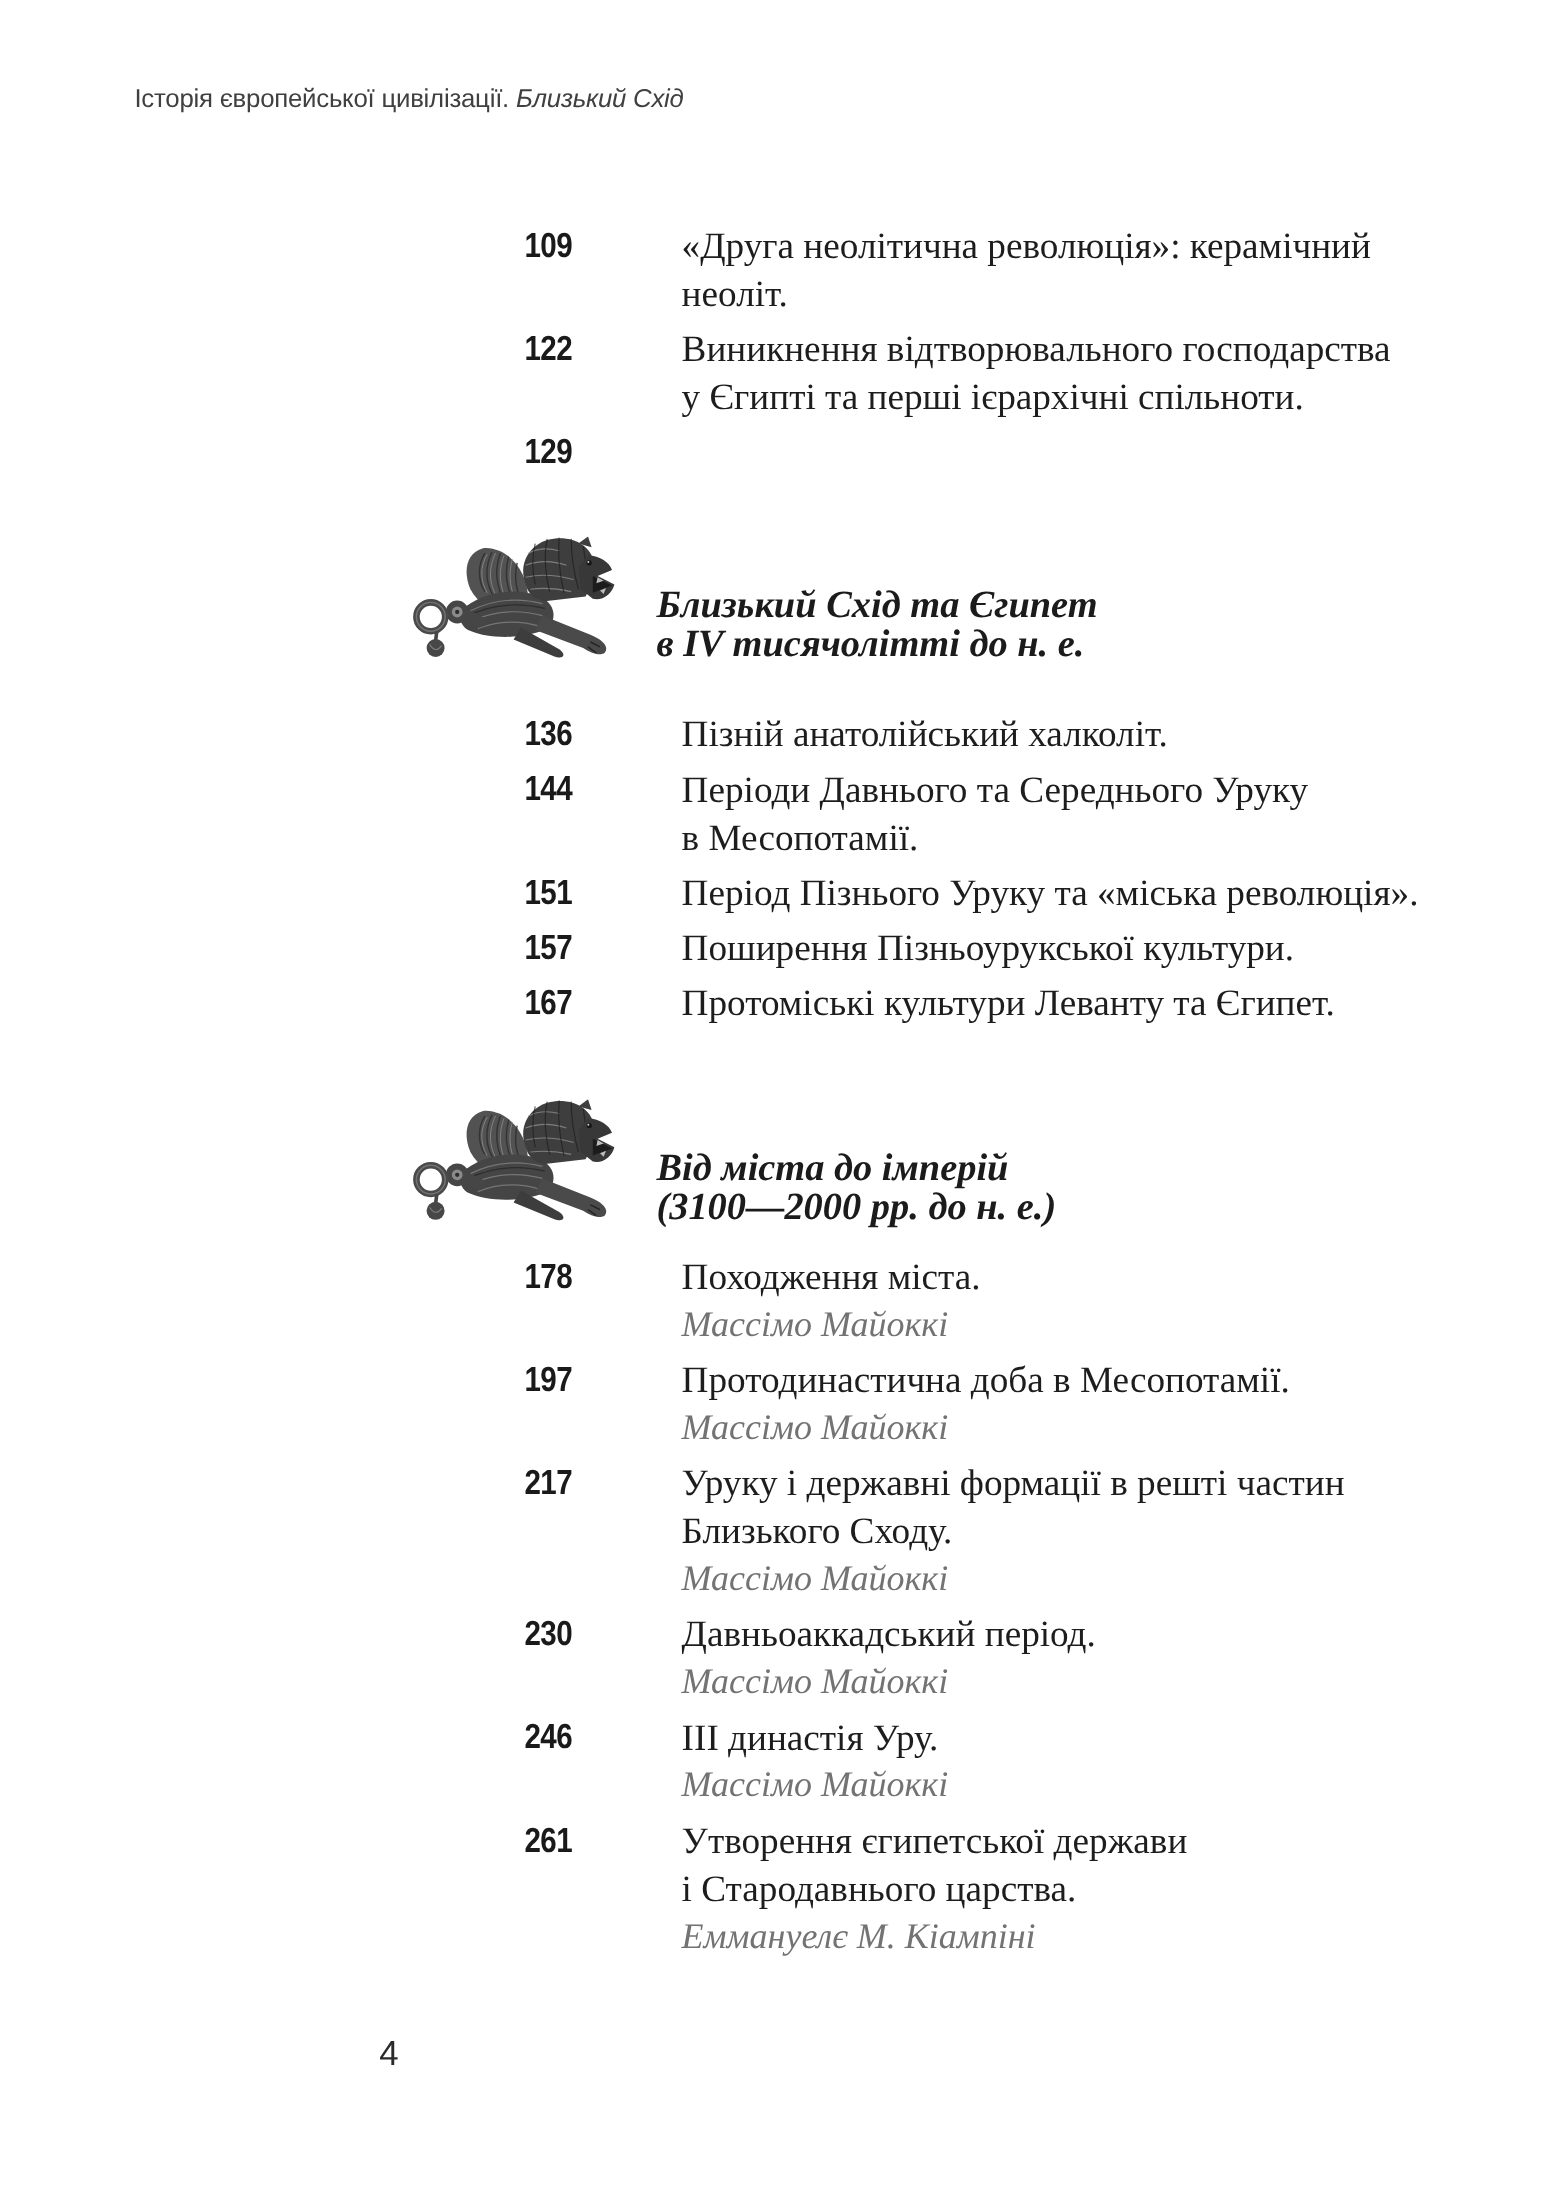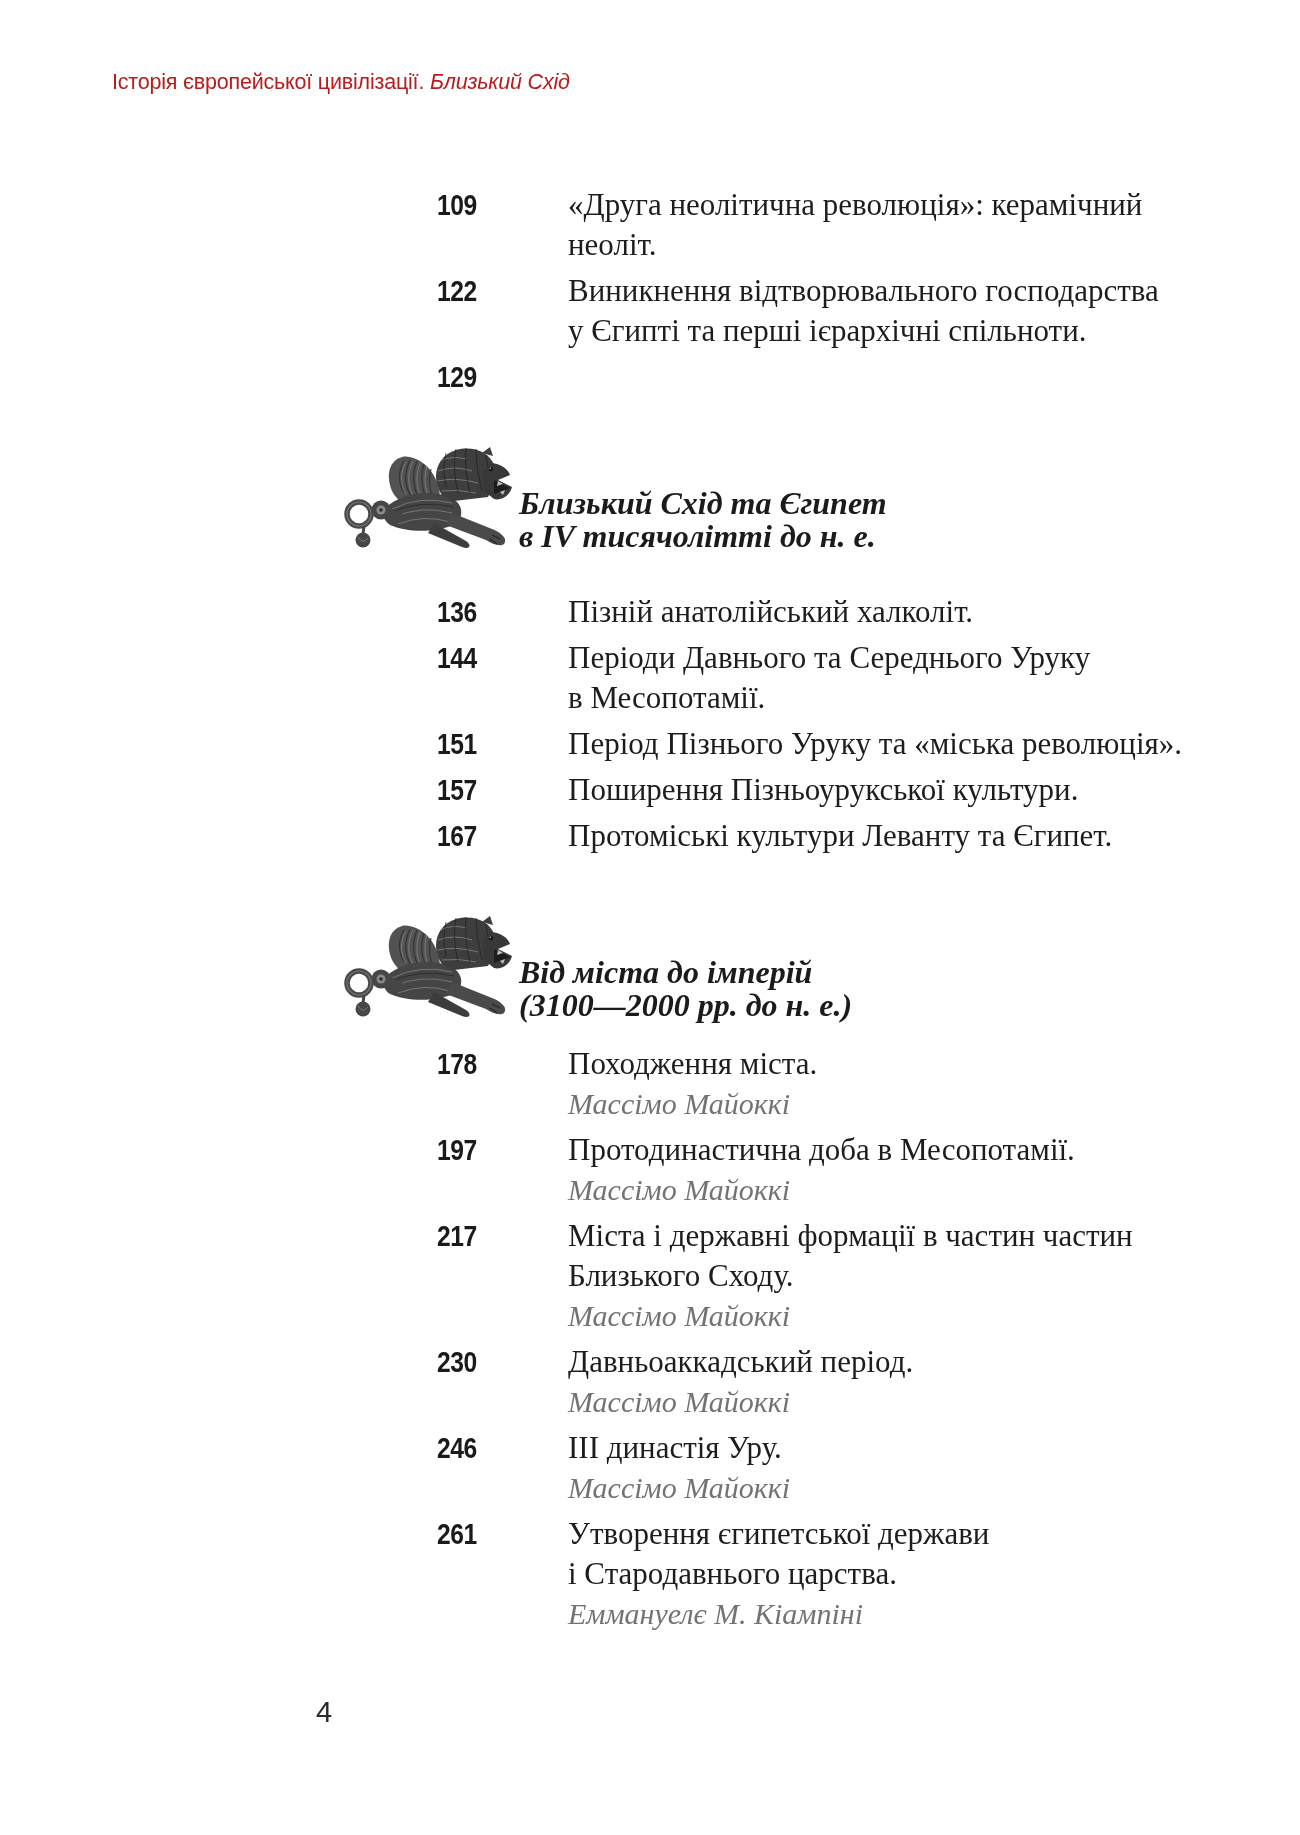--- a/index.html
+++ b/index.html
@@ -12,21 +12,21 @@
   }
 
   
   .page-header {
     position: absolute;
     left: 112px; top: 70px;
     font-family: "Liberation Sans", sans-serif;
     font-weight: 300;
     font-size: 21.5px;
     letter-spacing: -0.2px;
-    color: #b91c1c;
+    color: #404040;
     white-space: nowrap;
   }
   .page-header .it { font-style: italic; }
 
   
   #toc-flow {
     position: absolute;
     left: 342px; top: 185px;
     width: 880px;
   }
@@ -62,21 +62,21 @@
   }
 
   .section-head {
     display: flex;
     height: 108px;
   }
   .section-head.sh-1 { margin-top: 50px; margin-bottom: 37px; }
   .section-head.sh-2 { margin-top: 60px; margin-bottom: 20px; }
   .section-head .ornament { flex: 0 0 172px; width: 172px; height: 108px; }
   .section-head .stitle {
-    margin-left: 5px;
+    margin-left: 33px;
     padding-top: 40px;
     font-weight: 700;
     font-style: italic;
     font-size: 32px;
     line-height: 33px;
     color: #1b1b1b;
     white-space: nowrap;
   }
 
   .page-footer {
@@ -243,21 +243,21 @@
     <div class="entry">
       <div class="num">197</div>
       <div class="text">
         <div class="line">Протодинастична доба в Месопотамії.</div>
         <div class="author">Массімо Майоккі</div>
       </div>
     </div>
     <div class="entry">
       <div class="num">217</div>
       <div class="text">
-        <div class="line">Міста і державні формації в частин частин</div>
+        <div class="line">Уруку і державні формації в решті частин</div>
         <div class="line">Близького Сходу.</div>
         <div class="author">Массімо Майоккі</div>
       </div>
     </div>
     <div class="entry">
       <div class="num">230</div>
       <div class="text">
         <div class="line">Давньоаккадський період.</div>
         <div class="author">Массімо Майоккі</div>
       </div>

